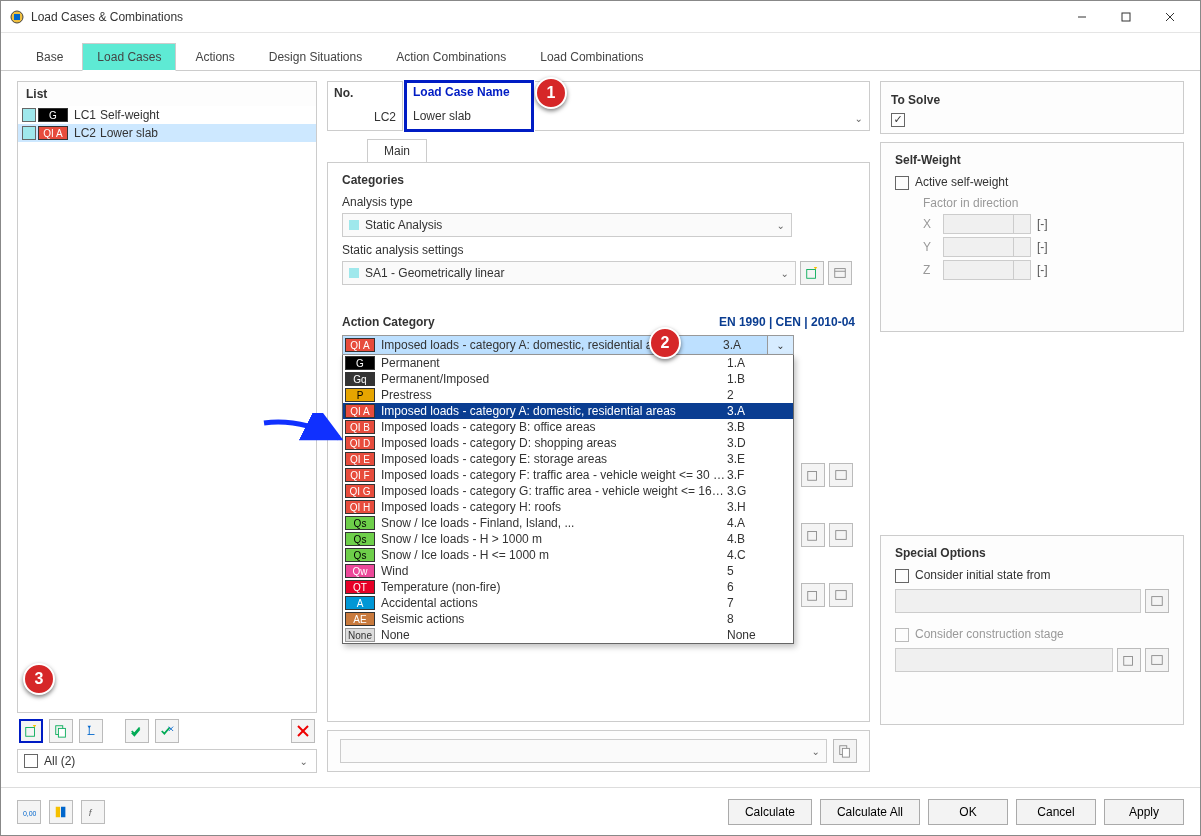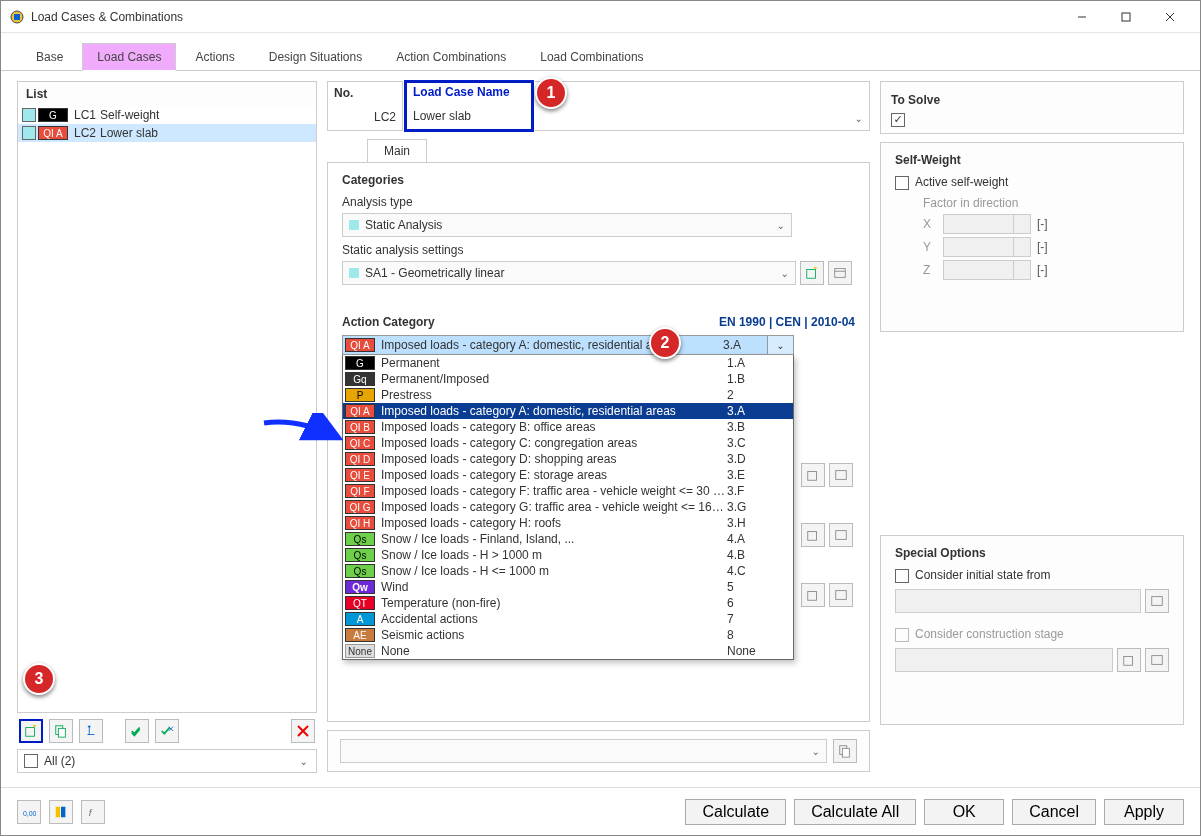--- a/index.html
+++ b/index.html
@@ -35,21 +35,21 @@
     border-bottom: 1px solid #ccc;
   }
   .tab {
     padding: 6px 14px;
     cursor: pointer;
     color: #444;
     border: 1px solid transparent;
     border-bottom: none;
   }
   .tab.active {
-    background: #f0abfc;
+    background: #5eead4;
     border-color: #ccc;
     border-bottom: 1px solid #fff;
     margin-bottom: -1px;
   }
   .content {
     display: flex;
     padding: 10px 16px;
     gap: 10px;
     height: calc(100% - 32px - 38px - 52px);
   }
@@ -79,21 +79,21 @@
   .badge.gq { background:#333; }
   .badge.p  { background:#e6a500; color:#000;}
   .badge.qib{ background:#e74c3c; }
   .badge.qic{ background:#e74c3c; }
   .badge.qid{ background:#e74c3c; }
   .badge.qie{ background:#e74c3c; }
   .badge.qif{ background:#e74c3c; }
   .badge.qig{ background:#e74c3c; }
   .badge.qih{ background:#e74c3c; }
   .badge.qs { background:#6ecf4a; color:#000;}
-  .badge.qw { background:#6d28d9;font-weight:bold; }
+  .badge.qw { background:#ec4899; }
   .badge.qt { background:#e60026; }
   .badge.a  { background:#0097d6; }
   .badge.ae { background:#c97a3d; }
   .badge.none { background:#ddd; color:#333; border-color:#999;}
   .color-sq { width:14px; height:14px; display:inline-block; border:1px solid #666;}
   .mid-col { flex:1; display:flex; flex-direction:column; gap:8px; }
   .right-col { width: 304px; display:flex; flex-direction:column; gap:8px; }
   .header-row { display:flex; gap:2px; }
   .no-box, .name-box { border:1px solid #ccc; background:#fff; }
   .no-box { width:76px; }
@@ -161,21 +161,21 @@
   .disabled { color:#999; }
   .footer {
     position:absolute; left:0; right:0; bottom:0; height:48px;
     display:flex; align-items:center; justify-content:space-between;
     padding:0 16px; border-top:1px solid #ddd;
   }
   .footer .lbtns { display:flex; gap:8px;}
   .footer .rbtns { display:flex; gap:8px;}
   .push-btn {
     border:1px solid #aaa; background:#f3f3f3; height:26px; padding:0 16px;
-    font-size:16px; cursor:pointer; min-width:80px;
+    font-size:12px; cursor:pointer; min-width:80px;
   }
   .num-circle {
     position:absolute; width:32px; height:32px; border-radius:50%;
     background:#d62728; color:#fff; font-weight:700; font-size:16px;
     display:flex; align-items:center; justify-content:center;
     border:2px solid #fff; box-shadow:0 2px 4px rgba(0,0,0,.5);
     z-index:9;
   }
   .arrow-svg { position:absolute; z-index:8; }
   .comment-row{ display:flex; gap:6px; }
@@ -372,25 +372,20 @@
                 </div>
                 <div class="dd-row hovered">
                   <span class="badge qia">QI A</span>
                   <span class="text">Imposed loads - category A: domestic, residential areas</span>
                   <span class="code">3.A</span>
                 </div>
                 <div class="dd-row">
                   <span class="badge qib">QI B</span>
                   <span class="text">Imposed loads - category B: office areas</span>
                   <span class="code">3.B</span>
-                </div>
-                <div class="dd-row">
-                  <span class="badge qic">QI C</span>
-                  <span class="text">Imposed loads - category C: congregation areas</span>
-                  <span class="code">3.C</span>
                 </div>
                 <div class="dd-row">
                   <span class="badge qid">QI D</span>
                   <span class="text">Imposed loads - category D: shopping areas</span>
                   <span class="code">3.D</span>
                 </div>
                 <div class="dd-row">
                   <span class="badge qie">QI E</span>
                   <span class="text">Imposed loads - category E: storage areas</span>
                   <span class="code">3.E</span>

